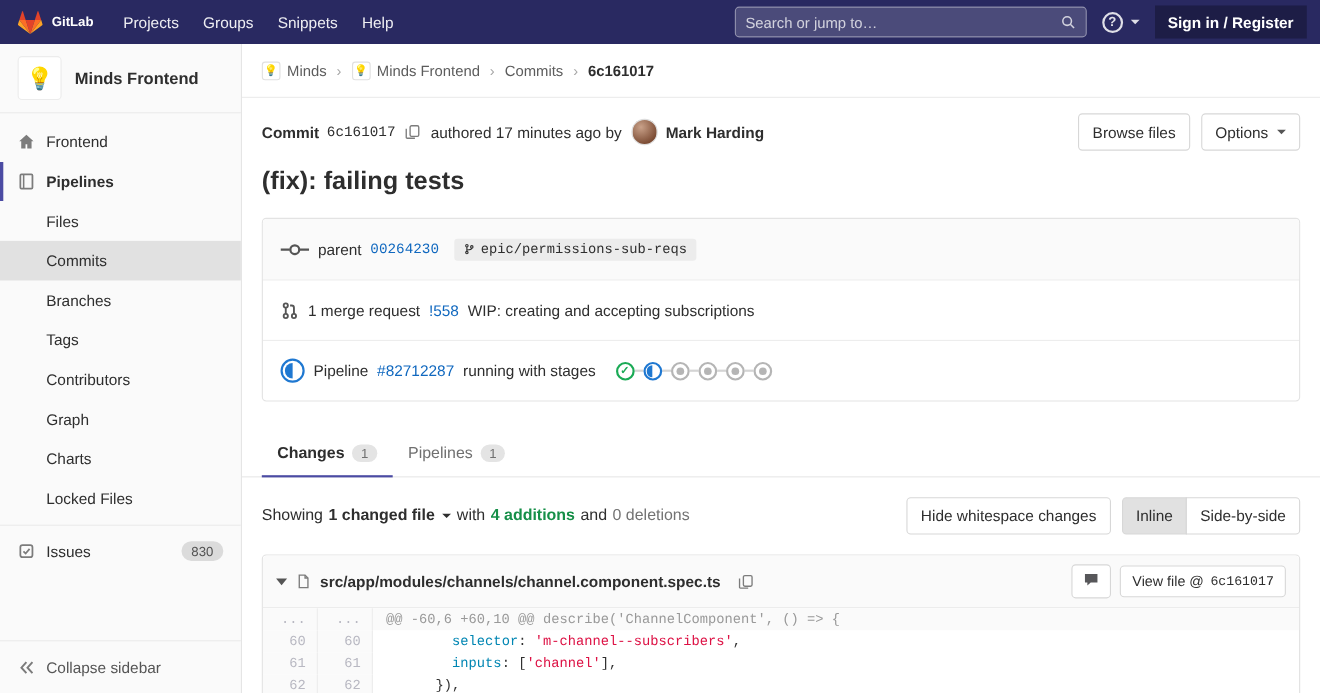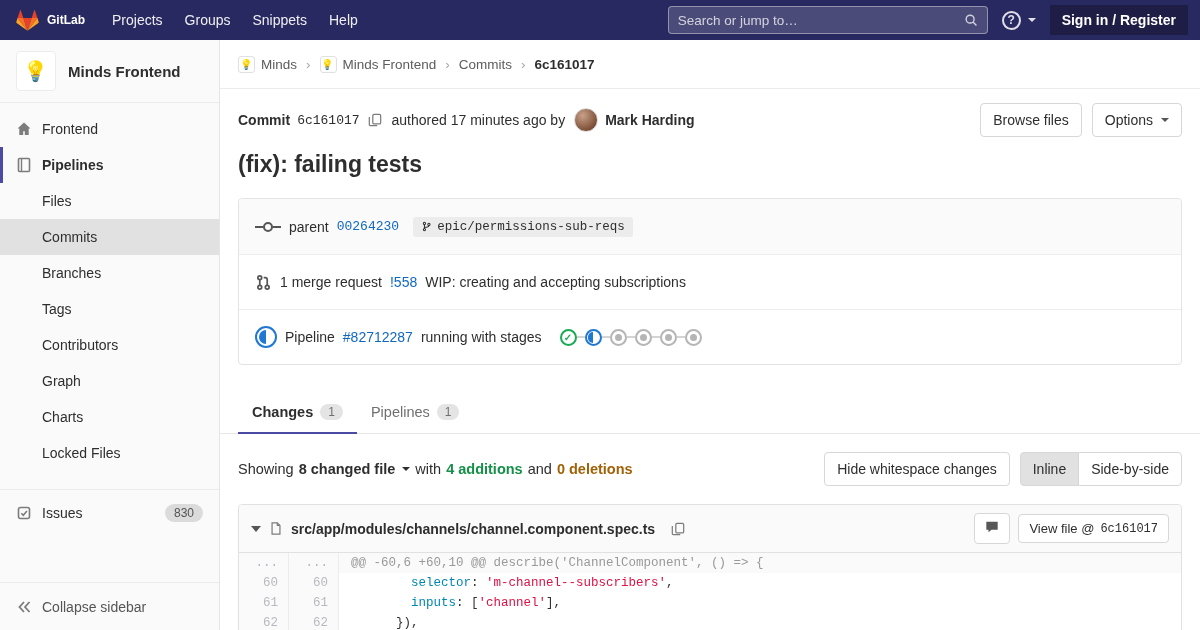--- a/index.html
+++ b/index.html
@@ -27,21 +27,21 @@
   
   .sidebar { position:absolute; top:40px; left:0; bottom:0; width:220px; background:#fafafa; border-right:1px solid #e5e5e5; display:flex; flex-direction:column; }
   .context-header { display:flex; align-items:center; gap:12px; padding:11px 16px; border-bottom:1px solid #ebebeb; font-weight:700; font-size:15px; cursor:pointer; }
   .project-avatar { width:40px; height:40px; border-radius:4px; background:#fff; border:1px solid #ececec; display:flex; align-items:center; justify-content:center; font-size:20px; flex:none; }
   .side-nav { flex:1; padding-top:8px; overflow:hidden; }
   .side-item { display:flex; align-items:center; gap:10px; height:36px; padding:0 16px; font-size:14px; color:#2e2e2e; cursor:pointer; }
   .side-item .sicon { width:16px; height:16px; color:#7c7c7c; flex:none; display:flex; }
   .side-item.section-active { box-shadow:inset 3px 0 0 #4b4ba3; font-weight:700; }
   .subitem { height:36px; display:flex; align-items:center; padding:0 16px 0 42px; font-size:14px; color:#2e2e2e; cursor:pointer; }
   .subitem.active { background:#e1e1e1; }
-  .issues-item { border-top:1px solid #ebebeb; margin-top:18px; height:46px; }
+  .issues-item { border-top:1px solid #ebebeb; margin-top:6px; height:46px; }
   .count-badge { margin-left:auto; background:#dbdbdb; border-radius:10px; padding:2px 9px; font-size:12px; color:#525252; }
   .collapse-bar { border-top:1px solid #ebebeb; height:48px; display:flex; align-items:center; gap:10px; padding:0 16px; color:#555; cursor:pointer; font-size:14px; flex:none; }
   .collapse-bar .sicon { width:16px; height:16px; color:#7c7c7c; display:flex; }
 
   
   .main { position:absolute; top:40px; left:220px; right:0; bottom:0; background:#fff; overflow:hidden; }
   .breadcrumbs { height:49px; border-bottom:1px solid #ebebeb; display:flex; align-items:center; padding:0 18px; font-size:13.5px; color:#5c5c5c; }
   .crumb { display:flex; align-items:center; gap:6px; cursor:pointer; }
   .crumb-avatar { width:17px; height:17px; border-radius:3px; border:1px solid #e0e0e0; background:#fff; font-size:10px; display:flex; align-items:center; justify-content:center; }
   .crumb-sep { margin:0 9px; color:#a7a7a7; }
@@ -76,21 +76,21 @@
 
   .tabs { display:flex; padding:0 18px; border-bottom:1px solid #e7e7e7; margin-top:24px; }
   .tab { display:flex; align-items:flex-end; gap:7px; padding:13px 14px; font-size:14.5px; color:#707070; cursor:pointer; position:relative; }
   .tab.active { color:#2e2e2e; font-weight:700; }
   .tab.active::after { content:''; position:absolute; left:0; right:0; bottom:-1px; height:2px; background:#4b4ba3; }
   .tab-badge { background:#e4e4e4; border-radius:10px; padding:1px 8px; font-size:12px; color:#707070; font-weight:400; }
 
   .diff-stats { display:flex; align-items:center; padding:18px 18px; font-size:14.5px; }
   .dropdown-link { font-weight:700; display:inline-flex; align-items:center; gap:5px; margin:0 5px; cursor:pointer; }
   .additions { color:#168f48; font-weight:700; margin:0 5px; }
-  .deletions { color:#a16207; font-weight:700; margin:0 5px; }
+  .deletions { color:#737373; font-weight:400; margin:0 5px; }
   .stats-actions { margin-left:auto; display:flex; align-items:center; }
   .btn-group { display:flex; margin-left:10px; }
   .btn-group .btn { border-radius:0; margin-left:-1px; }
   .btn-group .btn:first-child { border-radius:4px 0 0 4px; margin-left:0; }
   .btn-group .btn:last-child { border-radius:0 4px 4px 0; }
   .btn.seg-active { background:#e1e1e1; }
 
   .file { margin:0 18px; border:1px solid #e1e1e1; border-radius:4px 4px 0 0; }
   .file-header { display:flex; align-items:center; gap:8px; background:#fafafa; padding:8px 12px; border-bottom:1px solid #e1e1e1; border-radius:4px 4px 0 0; }
   .chevron-down { width:0; height:0; border-left:5px solid transparent; border-right:5px solid transparent; border-top:6px solid #555; cursor:pointer; }
@@ -313,21 +313,21 @@
       </div>
       <div class="tab">
         <span>Pipelines</span>
         <span class="tab-badge">1</span>
       </div>
     </div>
 
   <div class="diff-stats">
     <span>Showing</span>
     <span class="dropdown-link">
-      <span>8 changed file</span>
+      <span>1 changed file</span>
       <span class="caret"></span>
     </span>
     <span>with</span>
     <span class="additions">4 additions</span>
     <span>and</span>
     <span class="deletions">0 deletions</span>
     <span class="stats-actions">
       <button class="btn">Hide whitespace changes</button>
       <span class="btn-group">
         <button class="btn seg-active">Inline</button>

